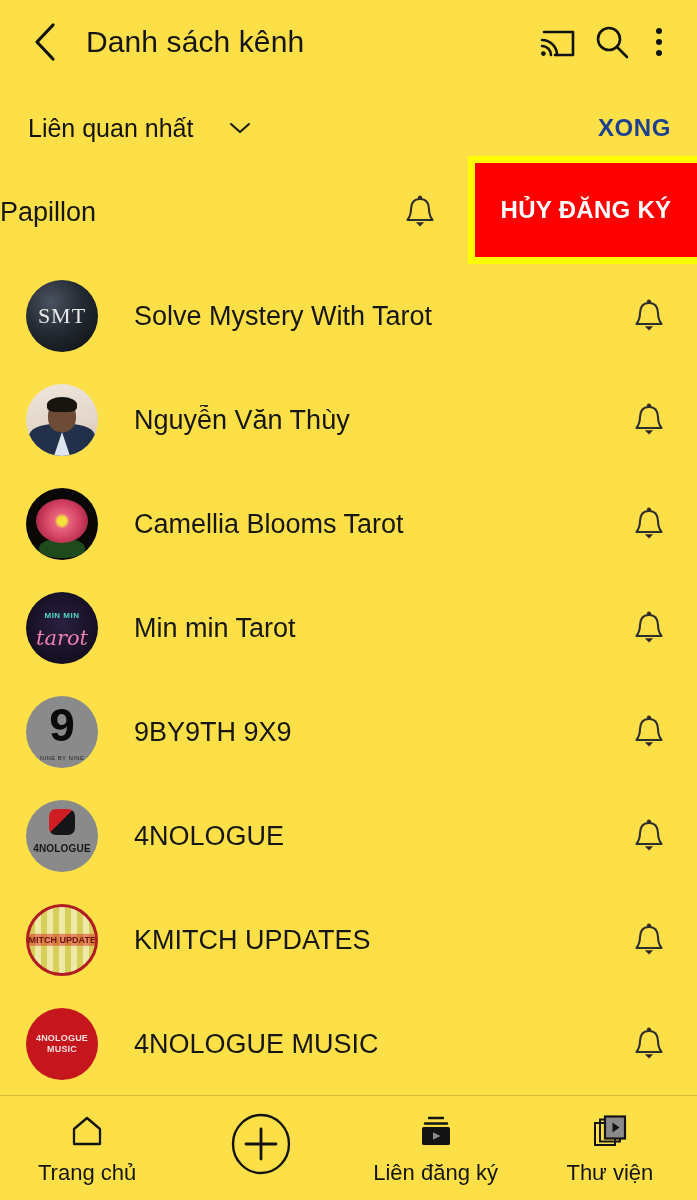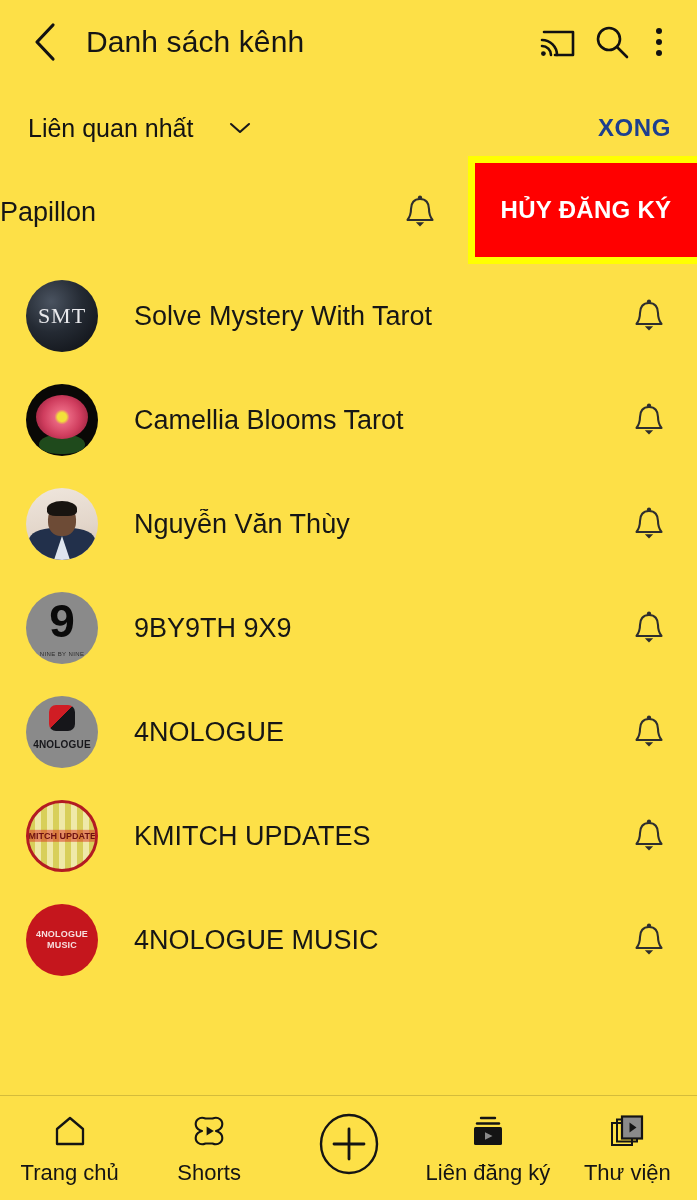--- a/index.html
+++ b/index.html
@@ -403,53 +403,68 @@
       <div class="bell-cell">
         <svg width="34" height="38" viewBox="0 0 34 38">
           <path d="M17 6 C11 6 8 10 8 16 C8 22 6 25 4.5 27 L29.5 27 C28 25 26 22 26 16 C26 10 23 6 17 6 Z" fill="none" stroke="#2e2e2e" stroke-width="2.1" stroke-linejoin="round"></path>
           <circle cx="17" cy="4.6" r="2.1" fill="#2e2e2e"></circle>
           <path d="M12.8 29.2 L21.2 29.2 L17 33.4 Z" fill="#2e2e2e"></path>
         </svg>
       </div>
     </div>
 
     <div class="channel-row">
-      <div class="avatar av-camellia">
-        <div class="leaf"></div>
-        <div class="flower"></div>
-      </div>
-      <div class="channel-name">Camellia Blooms Tarot</div>
-      <div class="row-spacer"></div>
-      <div class="bell-cell">
-        <svg width="34" height="38" viewBox="0 0 34 38">
-          <path d="M17 6 C11 6 8 10 8 16 C8 22 6 25 4.5 27 L29.5 27 C28 25 26 22 26 16 C26 10 23 6 17 6 Z" fill="none" stroke="#2e2e2e" stroke-width="2.1" stroke-linejoin="round"></path>
-          <circle cx="17" cy="4.6" r="2.1" fill="#2e2e2e"></circle>
-          <path d="M12.8 29.2 L21.2 29.2 L17 33.4 Z" fill="#2e2e2e"></path>
-        </svg>
-      </div>
-    </div>
-
-    <div class="channel-row">
       <div class="avatar av-person">
         <div class="body"></div>
         <div class="shirt"></div>
         <div class="head"></div>
         <div class="hair"></div>
       </div>
       <div class="channel-name">Nguyễn Văn Thùy</div>
       <div class="row-spacer"></div>
       <div class="bell-cell">
         <svg width="34" height="38" viewBox="0 0 34 38">
           <path d="M17 6 C11 6 8 10 8 16 C8 22 6 25 4.5 27 L29.5 27 C28 25 26 22 26 16 C26 10 23 6 17 6 Z" fill="none" stroke="#2e2e2e" stroke-width="2.1" stroke-linejoin="round"></path>
           <circle cx="17" cy="4.6" r="2.1" fill="#2e2e2e"></circle>
           <path d="M12.8 29.2 L21.2 29.2 L17 33.4 Z" fill="#2e2e2e"></path>
         </svg>
       </div>
     </div>
 
+    <div class="channel-row">
+      <div class="avatar av-camellia">
+        <div class="leaf"></div>
+        <div class="flower"></div>
+      </div>
+      <div class="channel-name">Camellia Blooms Tarot</div>
+      <div class="row-spacer"></div>
+      <div class="bell-cell">
+        <svg width="34" height="38" viewBox="0 0 34 38">
+          <path d="M17 6 C11 6 8 10 8 16 C8 22 6 25 4.5 27 L29.5 27 C28 25 26 22 26 16 C26 10 23 6 17 6 Z" fill="none" stroke="#2e2e2e" stroke-width="2.1" stroke-linejoin="round"></path>
+          <circle cx="17" cy="4.6" r="2.1" fill="#2e2e2e"></circle>
+          <path d="M12.8 29.2 L21.2 29.2 L17 33.4 Z" fill="#2e2e2e"></path>
+        </svg>
+      </div>
+    </div>
+
+    <div class="channel-row">
+      <div class="avatar av-minmin">
+        <div class="mm-top">MIN MIN</div>
+        <div class="mm-script">tarot</div>
+      </div>
+      <div class="channel-name">Min min Tarot</div>
+      <div class="row-spacer"></div>
+      <div class="bell-cell">
+        <svg width="34" height="38" viewBox="0 0 34 38">
+          <path d="M17 6 C11 6 8 10 8 16 C8 22 6 25 4.5 27 L29.5 27 C28 25 26 22 26 16 C26 10 23 6 17 6 Z" fill="none" stroke="#2e2e2e" stroke-width="2.1" stroke-linejoin="round"></path>
+          <circle cx="17" cy="4.6" r="2.1" fill="#2e2e2e"></circle>
+          <path d="M12.8 29.2 L21.2 29.2 L17 33.4 Z" fill="#2e2e2e"></path>
+        </svg>
+      </div>
+    </div>
 
     <div class="channel-row">
       <div class="avatar av-9by9">
         <div class="nine">9</div>
         <div class="sub">NINE BY NINE</div>
       </div>
       <div class="channel-name">9BY9TH 9X9</div>
       <div class="row-spacer"></div>
       <div class="bell-cell">
         <svg width="34" height="38" viewBox="0 0 34 38">
@@ -513,29 +528,20 @@
 
     <div class="nav-item">
       <div class="nav-icon">
         <svg width="34" height="32" viewBox="0 0 34 32">
           <path d="M4 14 L17 3 L30 14 L30 29 L4 29 Z" fill="none" stroke="#141414" stroke-width="2.3" stroke-linejoin="round"></path>
         </svg>
       </div>
       <div class="nav-label">Trang chủ</div>
     </div>
 
-    <div class="nav-item">
-      <div class="nav-icon">
-        <svg width="34" height="34" viewBox="0 0 34 34">
-          <path d="M20.5 4.5 C26.5 2 31.5 6.5 30 12 C29 15.5 24 17 24 17 C24 17 29 18.5 30 22 C31.5 27.5 26.5 32 20.5 29.5 L13.5 29.5 C7.5 32 2.5 27.5 4 22 C5 18.5 10 17 10 17 C10 17 5 15.5 4 12 C2.5 6.5 7.5 2 13.5 4.5 Z" fill="none" stroke="#141414" stroke-width="2.1" stroke-linejoin="round"></path>
-          <path d="M14.6 12.4 L21.8 17 L14.6 21.6 Z" fill="#141414"></path>
-        </svg>
-      </div>
-      <div class="nav-label">Shorts</div>
-    </div>
 
     <div class="nav-item create">
       <div class="nav-icon">
         <svg width="64" height="64" viewBox="0 0 64 64">
           <ellipse cx="32" cy="32" rx="28" ry="29" fill="none" stroke="#141414" stroke-width="2.4"></ellipse>
           <line x1="32" y1="17" x2="32" y2="47" stroke="#141414" stroke-width="2.8" stroke-linecap="round"></line>
           <line x1="17" y1="32" x2="47" y2="32" stroke="#141414" stroke-width="2.8" stroke-linecap="round"></line>
         </svg>
       </div>
       <div class="nav-label"></div>

